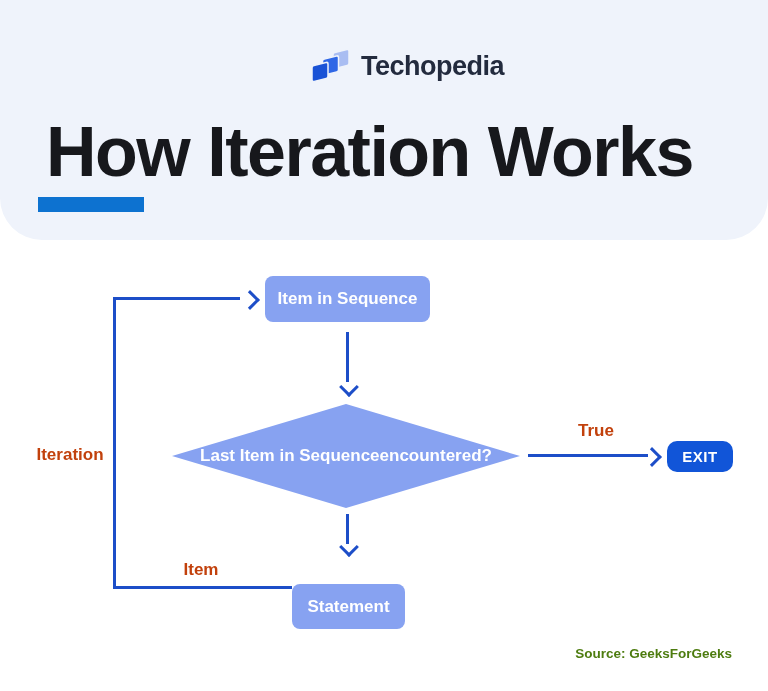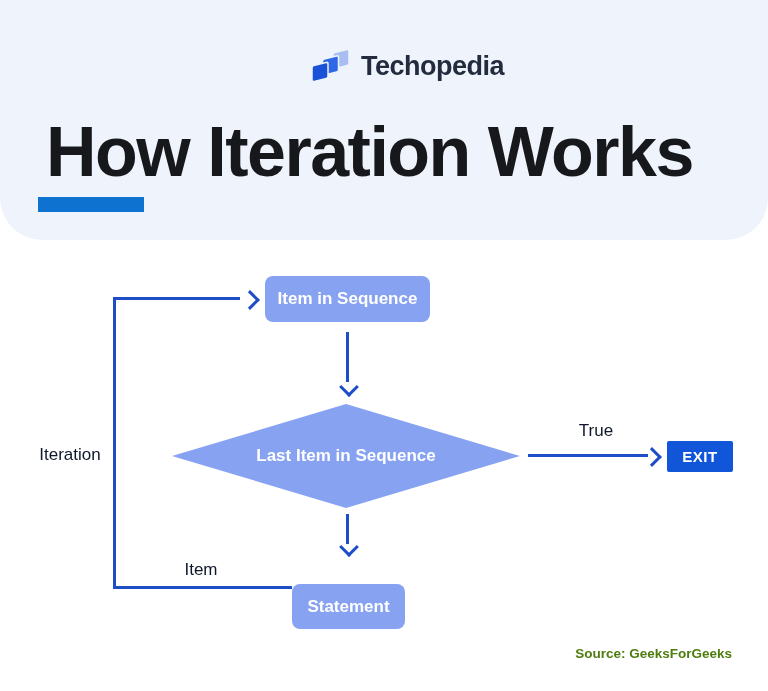--- a/index.html
+++ b/index.html
@@ -35,32 +35,32 @@
   .chev.right{border-top-width:3.5px;border-right-width:3.5px;}
   .chev.down{border-right-width:3.5px;border-bottom-width:3.5px;}
   .node{
     position:absolute;display:flex;align-items:center;justify-content:center;
     background:var(--node-fill,#87a2f1);color:var(--node-text,#ffffff);
     font-weight:bold;font-size:17px;border-radius:8px;text-align:center;
   }
   .node-item{left:265px;top:276px;width:165px;height:46px;}
   .node-statement{left:292px;top:584px;width:113px;height:45px;}
   .node-exit{
-    left:667px;top:441px;width:66px;height:31px;border-radius:2px;
+    left:667px;top:441px;width:66px;height:31px;border-radius:10px;
     background:var(--exit-fill,#1155d8);font-size:15px;letter-spacing:0.5px;
   }
   .diamond-svg{position:absolute;left:172px;top:404px;width:348px;height:104px;}
   .diamond-text{
     position:absolute;left:172px;top:404px;width:348px;height:104px;
     display:flex;flex-direction:row;align-items:center;justify-content:center;
     color:var(--node-text,#ffffff);font-weight:bold;font-size:17px;line-height:1.35;
     text-align:center;
   }
   .flow-label{
-    position:absolute;font-size:17px;font-weight:normal;color:#0f172a;text-align:center;
+    position:absolute;font-size:17px;font-weight:bold;color:#c2410c;text-align:center;
   }
   .label-iteration{left:20px;top:445px;width:100px;}
   .label-true{left:556px;top:421px;width:80px;}
   .label-false{left:161px;top:560px;width:80px;}
   
   .source{
     position:absolute;right:36px;top:646px;
     font-size:13.5px;font-weight:bold;color:#4d7c0f;
   }
 </style>
@@ -96,20 +96,21 @@
   <div class="line" style="left:528px;top:454px;width:120px;height:3px;"></div>
   <div class="chev right" style="left:645px;top:450px;"></div>
 
   <div class="node node-item">Item in Sequence</div>
 
   <svg class="diamond-svg" viewBox="0 0 348 104">
     <polygon points="174,0 348,52 174,104 0,52" fill="#87a2f1"></polygon>
   </svg>
   <div class="diamond-text">
     <span>Last Item in Sequence</span>
+    <span>encountered?</span>
   </div>
 
   <div class="node node-statement">Statement</div>
   <div class="node node-exit">EXIT</div>
 
   <div class="flow-label label-iteration">Iteration</div>
   <div class="flow-label label-true">True</div>
   <div class="flow-label label-false">Item</div>
 
   <div class="source">Source: GeeksForGeeks</div>

